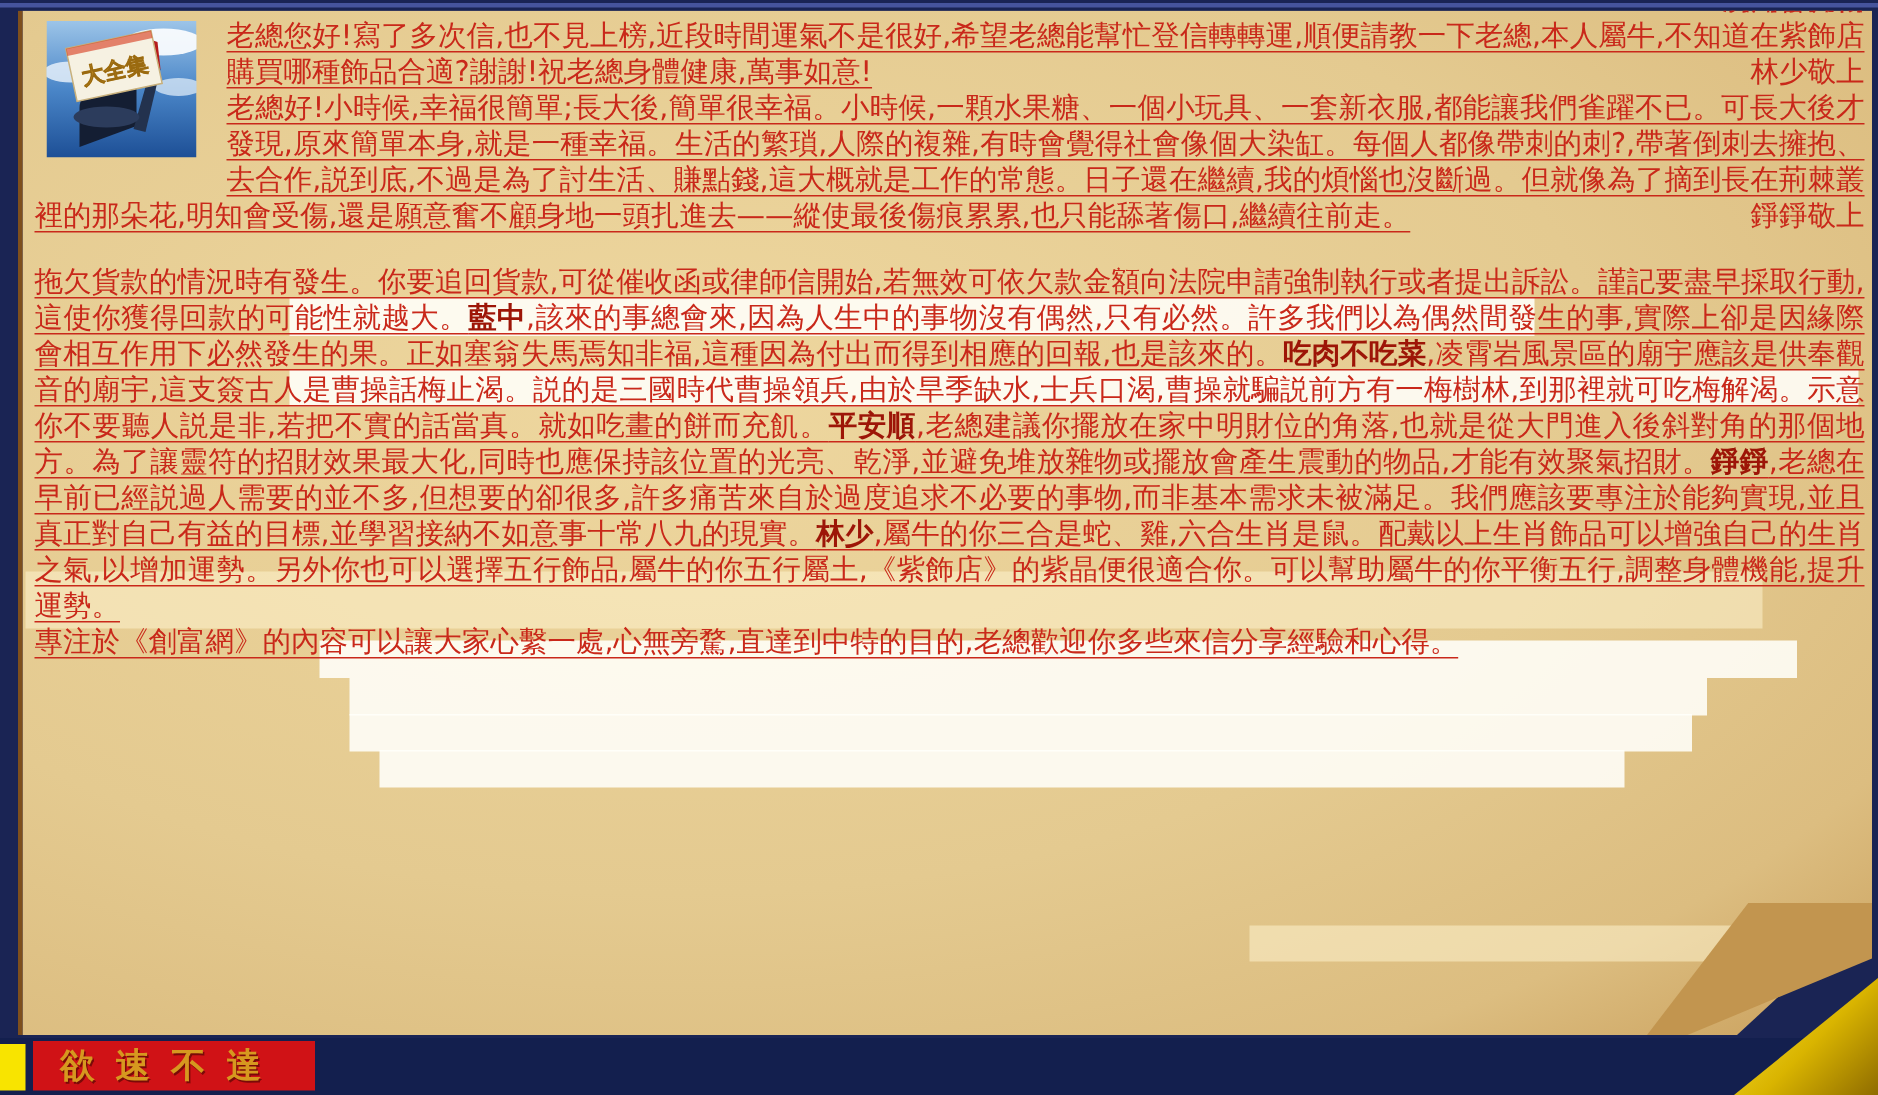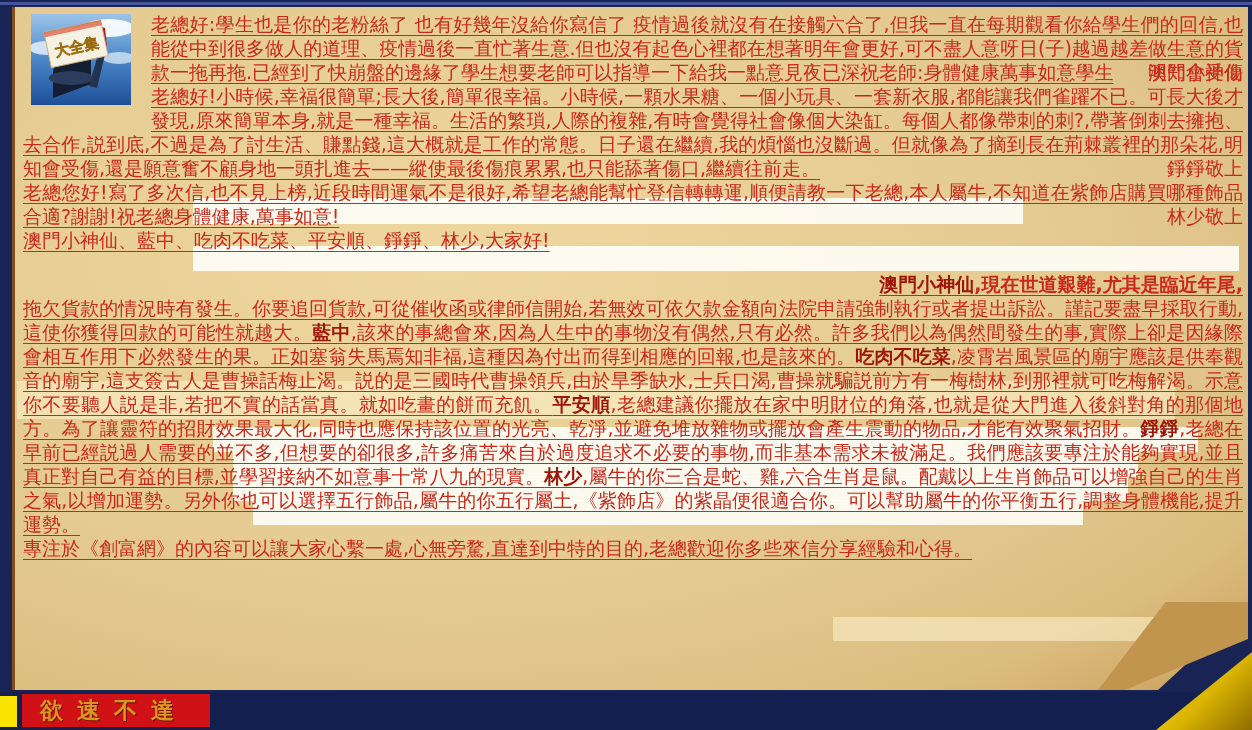--- a/index.html
+++ b/index.html
@@ -98,30 +98,28 @@
         </g>
 
         <g transform="rotate(-12 45 30)">
           <rect x="16" y="12" width="58" height="36" fill="#f6f1e2" stroke="#c8b07c" stroke-width="1"></rect>
           <rect x="16" y="12" width="58" height="5" fill="#d8452a" opacity="0.65"></rect>
           <text x="45" y="38" text-anchor="middle" font-size="15" font-weight="bold" fill="#d79b2a" stroke="#9a6a10" stroke-width="0.4">大全集</text>
         </g>
       </svg>
     </div>
 
-    <p class="letter"><span>老總好:學生也是你的老粉絲了 也有好幾年沒給你寫信了 疫情過後就沒有在接觸六合了,但我一直在每期觀看你給學生們的回信,也能從中到很多做人的道理、疫情過後一直忙著生意.但也沒有起色心裡都在想著明年會更好,可不盡人意呀日(子)越過越差做生意的貨款一拖再拖.已經到了快崩盤的邊緣了學生想要老師可以指導一下給我一點意見夜已深祝老師:身體健康萬事如意學生</span><span class="sig">澳門小神仙</span></p>
+    <p class="letter"><span class="sig">澳門小神仙</span></p>
     <p class="letter"><span class="sig">明知會受傷</span></p>
+    <p class="letter"><span>老總您好!寫了多次信,也不見上榜,近段時間運氣不是很好,希望老總能幫忙登信轉轉運,順便請教一下老總,本人屬牛,不知道在紫飾店購買哪種飾品合適?謝謝!祝老總身體健康,萬事如意!</span><span class="sig">林少敬上</span></p>
     <p class="letter"><span>老總好!小時候,幸福很簡單;長大後,簡單很幸福。小時候,一顆水果糖、一個小玩具、一套新衣服,都能讓我們雀躍不已。可長大後才發現,原來簡單本身,就是一種幸福。生活的繁瑣,人際的複雜,有時會覺得社會像個大染缸。每個人都像帶刺的刺?,帶著倒刺去擁抱、去合作,説到底,不過是為了討生活、賺點錢,這大概就是工作的常態。日子還在繼續,我的煩惱也沒斷過。但就像為了摘到長在荊棘叢裡的那朵花,明知會受傷,還是願意奮不顧身地一頭扎進去——縱使最後傷痕累累,也只能舔著傷口,繼續往前走。</span><span class="sig">錚錚敬上</span></p>
-    <p class="letter"><span>老總您好!寫了多次信,也不見上榜,近段時間運氣不是很好,希望老總能幫忙登信轉轉運,順便請教一下老總,本人屬牛,不知道在紫飾店購買哪種飾品合適?謝謝!祝老總身體健康,萬事如意!</span><span class="sig">林少敬上</span></p>
 
-    <p class="greeting">澳門小神仙、藍中、吃肉不吃菜、平安順、錚錚、林少,大家好!</p>
 
     <div class="gap"></div>
 
-    <div class="reply-intro"><b>澳門小神仙</b><span>,現在世道艱難,尤其是臨近年尾,</span></div>
 
     <p class="reply-body"><span>拖欠貨款的情況時有發生。你要追回貨款,可從催收函或律師信開始,若無效可依欠款金額向法院申請強制執行或者提出訴訟。謹記要盡早採取行動,這使你獲得回款的可能性就越大。</span><b>藍中</b><span>,該來的事總會來,因為人生中的事物沒有偶然,只有必然。許多我們以為偶然間發生的事,實際上卻是因緣際會相互作用下必然發生的果。正如塞翁失馬焉知非福,這種因為付出而得到相應的回報,也是該來的。</span><b>吃肉不吃菜</b><span>,凌霄岩風景區的廟宇應該是供奉觀音的廟宇,這支簽古人是曹操話梅止渴。説的是三國時代曹操領兵,由於旱季缺水,士兵口渴,曹操就騙説前方有一梅樹林,到那裡就可吃梅解渴。示意你不要聽人説是非,若把不實的話當真。就如吃畫的餅而充飢。</span><b>平安順</b><span>,老總建議你擺放在家中明財位的角落,也就是從大門進入後斜對角的那個地方。為了讓靈符的招財效果最大化,同時也應保持該位置的光亮、乾淨,並避免堆放雜物或擺放會產生震動的物品,才能有效聚氣招財。</span><b>錚錚</b><span>,老總在早前已經説過人需要的並不多,但想要的卻很多,許多痛苦來自於過度追求不必要的事物,而非基本需求未被滿足。我們應該要專注於能夠實現,並且真正對自己有益的目標,並學習接納不如意事十常八九的現實。</span><b>林少</b><span>,屬牛的你三合是蛇、雞,六合生肖是鼠。配戴以上生肖飾品可以增強自己的生肖之氣,以增加運勢。另外你也可以選擇五行飾品,屬牛的你五行屬土,《紫飾店》的紫晶便很適合你。可以幫助屬牛的你平衡五行,調整身體機能,提升運勢。</span></p>
 
     <p class="reply-closing">專注於《創富網》的內容可以讓大家心繫一處,心無旁騖,直達到中特的目的,老總歡迎你多些來信分享經驗和心得。</p>
 
   </div>
 </div>
 
 <div class="footer">
   <div class="yellow-chip"></div>

